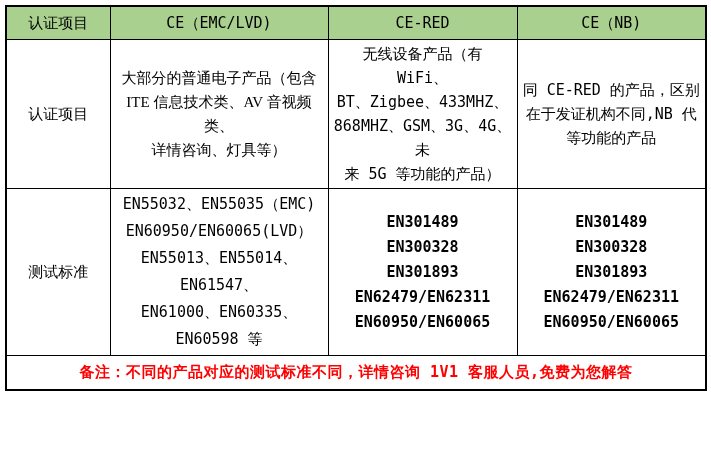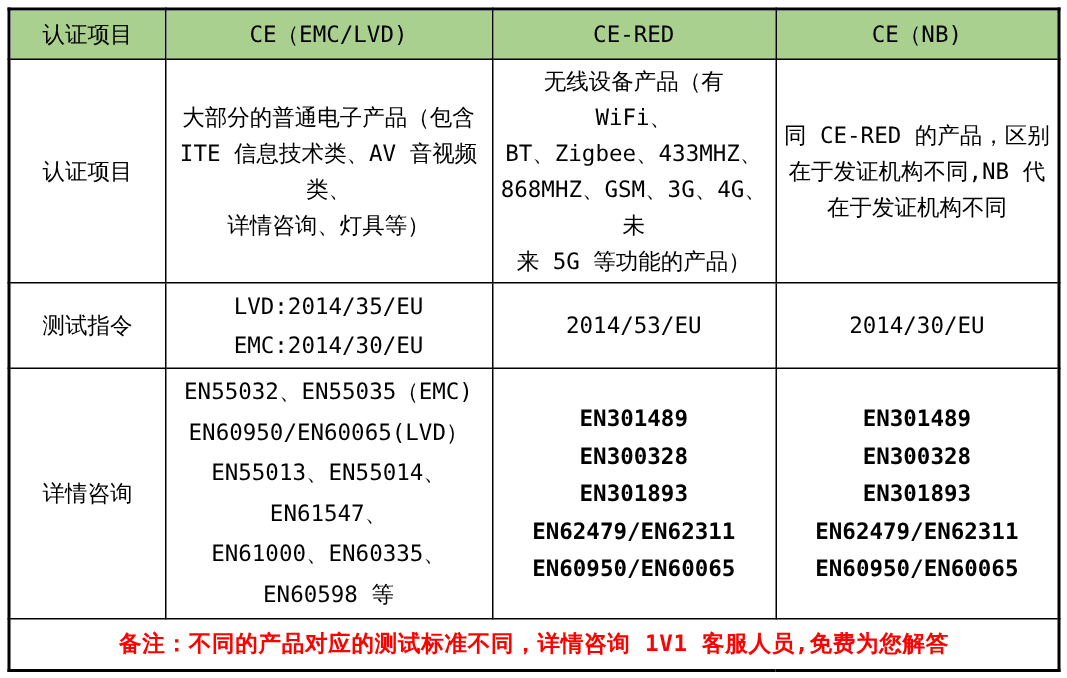--- a/index.html
+++ b/index.html
@@ -45,20 +45,21 @@
   tr.r-remark    { height: 34px;  }
 
   .lh28 div { line-height: 24px; }
   .lh26 div { line-height: 26px; }
   .lh27 div { line-height: 27px; }
   .lh25 div { line-height: 25px; font-weight: bold; }
 
   td.left-cell {
     text-align: left;
     padding-left: 8px;
+    font-family: Liberation Serif, serif;
   }
   .red {
     color: #FF0000;
     font-weight: bold;
     letter-spacing: 0.5px;
   }
 </style>
 </head>
 <body>
 
@@ -88,40 +89,27 @@
       </td>
       <td class="lh28">
         <div>无线设备产品（有 WiFi、</div>
         <div>BT、Zigbee、433MHZ、</div>
         <div>868MHZ、GSM、3G、4G、未</div>
         <div>来 5G 等功能的产品）</div>
       </td>
       <td class="lh28">
         <div>同 CE-RED 的产品，区别</div>
         <div>在于发证机构不同,NB 代</div>
-        <div>在于发证机构不同</div>
+        <div>等功能的产品</div>
       </td>
     </tr>
 
-    <tr class="r-directive">
-      <td>测试指令</td>
-      <td class="lh26">
-        <div>LVD:2014/35/EU</div>
-        <div>EMC:2014/30/EU</div>
-      </td>
-      <td>
-        <div>2014/53/EU</div>
-      </td>
-      <td>
-        <div>2014/30/EU</div>
-      </td>
-    </tr>
 
     <tr class="r-standards">
-      <td>详情咨询</td>
+      <td>测试标准</td>
       <td class="lh27">
         <div>EN55032、EN55035（EMC)</div>
         <div>EN60950/EN60065(LVD）</div>
         <div>EN55013、EN55014、EN61547、</div>
         <div>EN61000、EN60335、EN60598 等</div>
       </td>
       <td class="lh25">
         <div>EN301489</div>
         <div>EN300328</div>
         <div>EN301893</div>

